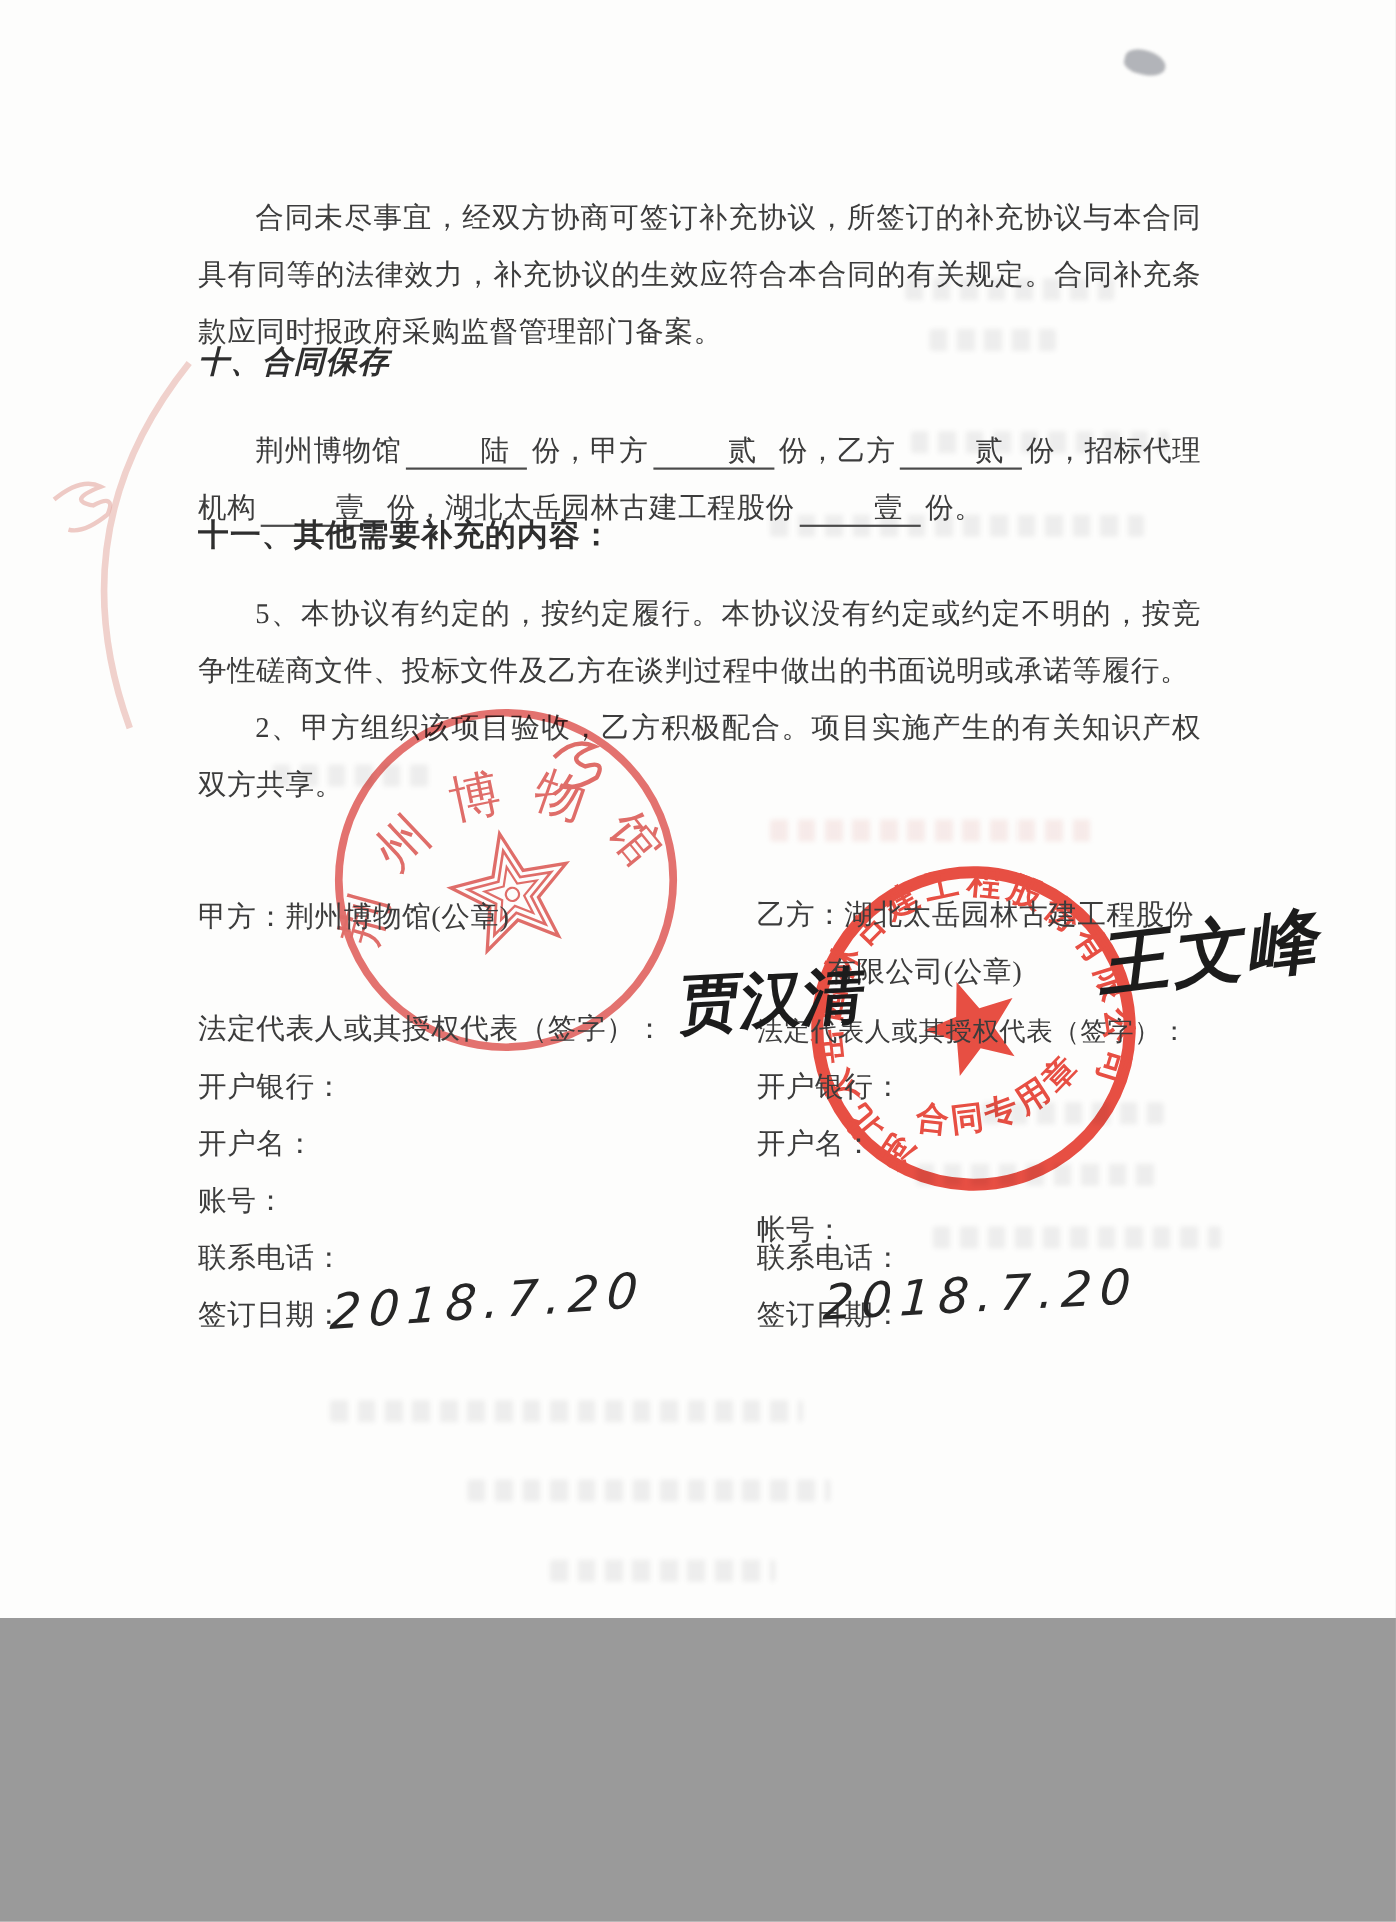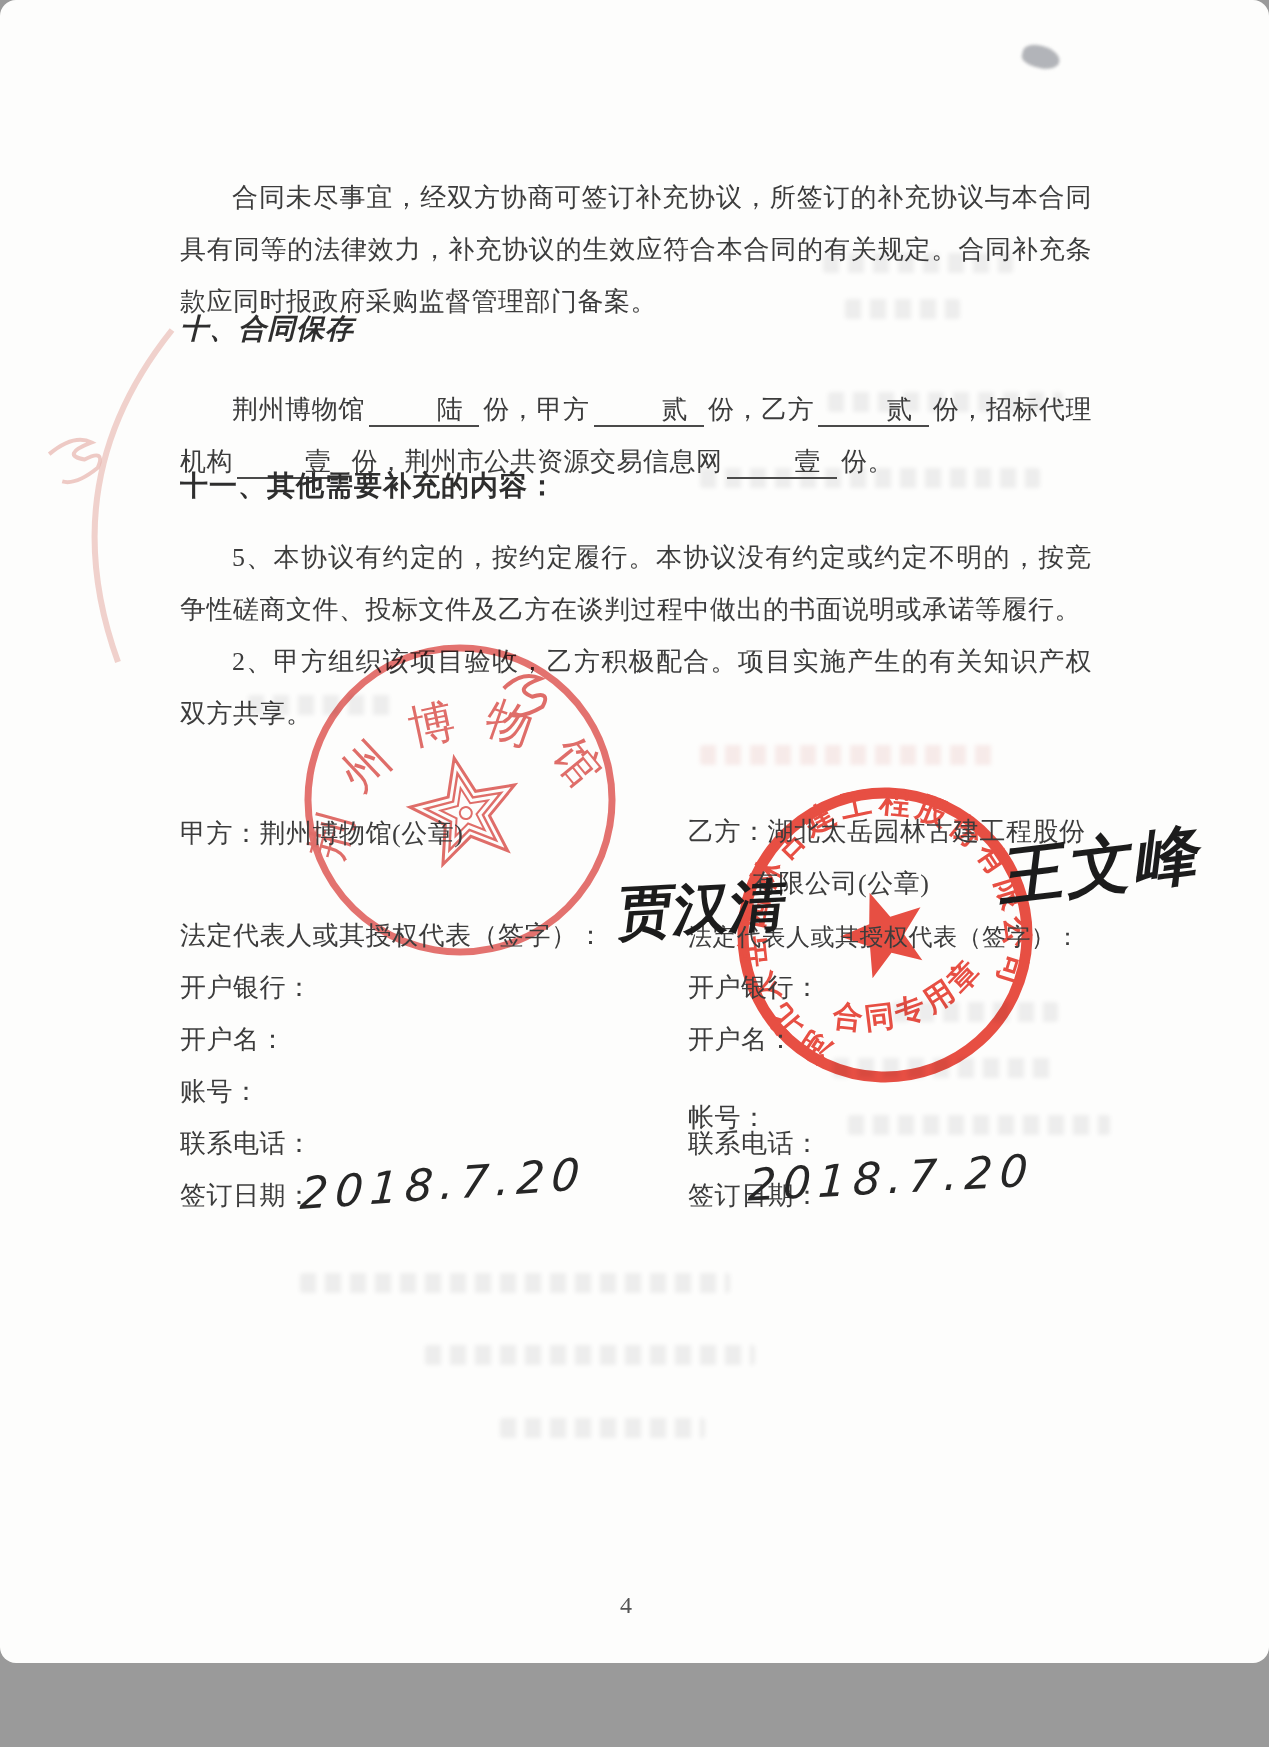--- a/index.html
+++ b/index.html
@@ -1,21 +1,20 @@
 <!DOCTYPE html>
 <html><head>
 <meta charset="utf-8">
 <style>
   html,body { margin:0; padding:0; background:#9a9a9a; }
   .page {
-    position:relative; width:1269px; height:1663px; margin:0 auto;
+    position:relative; width:1269px; height:1471px; margin:0 auto;
     background:#fdfdfc; overflow:hidden;
     font-family:"Liberation Serif","DejaVu Serif",serif;
     color:#3f3f3f;
-    border-radius:16px;
   }
   .para {
     position:absolute; width:912px; left:180px;
     font-size:26px; line-height:52px; letter-spacing:.5px;
     text-align:justify; color:#3c3c3c;
   }
   .indent { text-indent:2em; }
   .heading {
     position:absolute; left:180px; margin:0;
     font-family:"Liberation Sans","DejaVu Sans",sans-serif;
@@ -78,21 +77,21 @@
 
   <svg class="seal" style="left:0;top:290px;" width="220" height="420" viewBox="0 0 220 420">
     <path d="M 172,40 Q 52,190 118,372" fill="none" stroke="#eec4bf" stroke-width="6" opacity="0.75"></path>
     <path d="M 52,158 q 30,-12 44,2 q -34,2 -12,14 q 24,-4 10,12 q -26,10 -38,2" fill="none" stroke="#e6aaa4" stroke-width="4" opacity="0.6" transform="rotate(-18 70 170)"></path>
   </svg>
 
   <p class="para indent" style="top:146px;">合同未尽事宜，经双方协商可签订补充协议，所签订的补充协议与本合同具有同等的法律效力，补充协议的生效应符合本合同的有关规定。合同补充条款应同时报政府采购监督管理部门备案。</p>
 
   <h2 class="heading" style="top:310px;font-style:italic;">十、合同保存</h2>
 
-  <p class="para indent" style="top:358px;"><span>荆州博物馆</span><span class="fill">陆</span><span>份，甲方</span><span class="fill">贰</span><span>份，乙方</span><span class="fill">贰</span><span>份，招标代理机构</span><span class="fill">壹</span><span>份，荆州市公共资源交易信息网</span><span class="fill">壹</span><span>份。</span></p>
+  <p class="para indent" style="top:358px;"><span>荆州博物馆</span><span class="fill">陆</span><span>份，甲方</span><span class="fill">贰</span><span>份，乙方</span><span class="fill">贰</span><span>份，招标代理机构</span><span class="fill">壹</span><span>份，湖北太岳园林古建工程股份</span><span class="fill">壹</span><span>份。</span></p>
 
   <h2 class="heading" style="top:467px;">十一、其他需要补充的内容：</h2>
 
   <p class="para indent" style="top:506px;">5、本协议有约定的，按约定履行。本协议没有约定或约定不明的，按竞争性磋商文件、投标文件及乙方在谈判过程中做出的书面说明或承诺等履行。</p>
 
   <p class="para indent" style="top:610px;">2、甲方组织该项目验收，乙方积极配合。项目实施产生的有关知识产权双方共享。</p>
 
   <svg class="seal" style="left:280px;top:620px;opacity:.88;" width="360" height="360" viewBox="-180 -180 360 360">
     <g transform="rotate(-12)">
       <circle r="152" fill="none" stroke="#e2605c" stroke-width="7"></circle>

